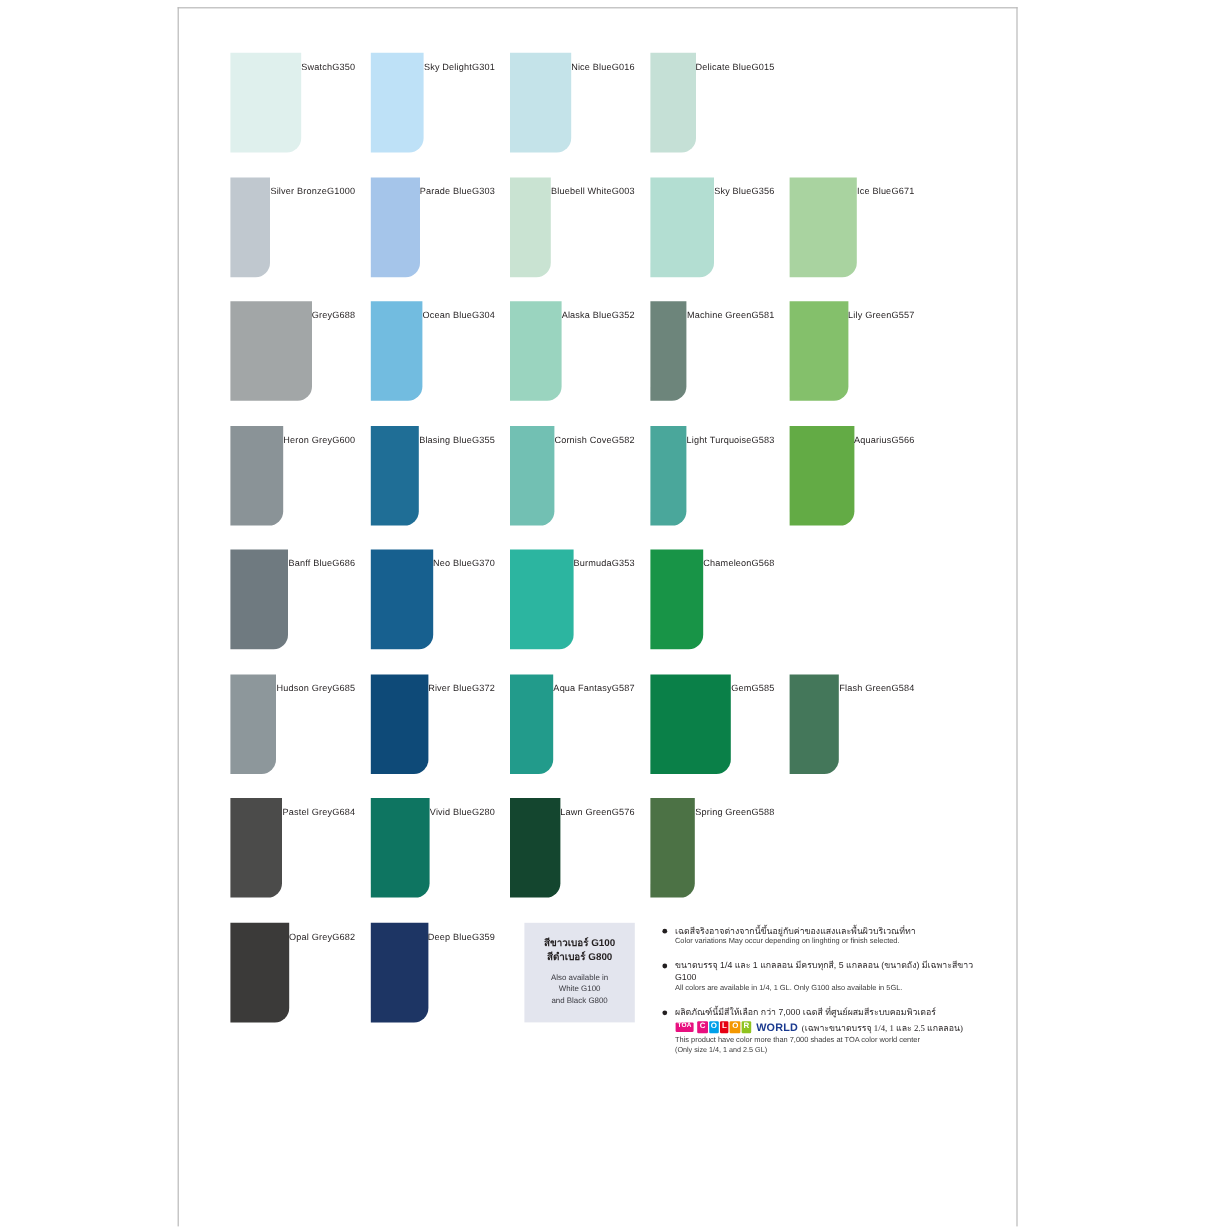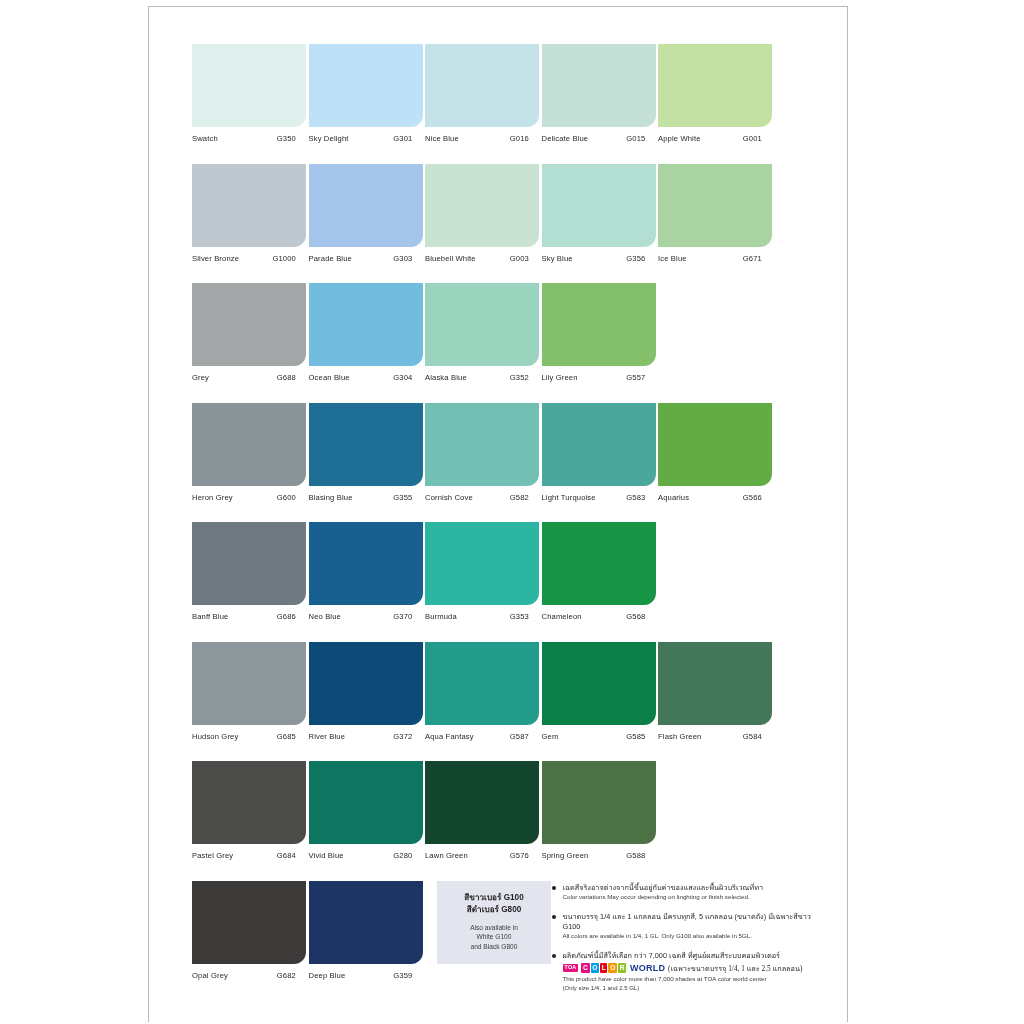--- a/index.html
+++ b/index.html
@@ -31,21 +31,21 @@
     width: 637px;
   }
   .row {
     display: flex;
     gap: 12.5px;
     margin-bottom: 20.5px;
   }
   .cell {
     width: 104px;
     display: flex;
-    flex-direction: column;
+    flex-direction: row;
   }
   .chip {
     width: 114px;
     height: 83px;
     border-radius: 0 0 12px 0;
   }
   .caption {
     display: flex;
     justify-content: space-between;
     align-items: baseline;
@@ -194,27 +194,20 @@
               <span class="cap-code">G016</span>
             </div>
           </div>
           <div class="cell">
             <div class="chip" style="background: rgb(197, 224, 214);"></div>
             <div class="caption">
               <span class="cap-name">Delicate Blue</span>
               <span class="cap-code">G015</span>
             </div>
           </div>
-          <div class="cell">
-            <div class="chip" style="background: rgb(194, 225, 163);"></div>
-            <div class="caption">
-              <span class="cap-name">Apple White</span>
-              <span class="cap-code">G001</span>
-            </div>
-          </div>
         </div>
         <div class="row">
           <div class="cell">
             <div class="chip" style="background: rgb(192, 200, 207);"></div>
             <div class="caption">
               <span class="cap-name">Silver Bronze</span>
               <span class="cap-code">G1000</span>
             </div>
           </div>
           <div class="cell">
@@ -259,20 +252,27 @@
             <div class="caption">
               <span class="cap-name">Ocean Blue</span>
               <span class="cap-code">G304</span>
             </div>
           </div>
           <div class="cell">
             <div class="chip" style="background: rgb(154, 212, 191);"></div>
             <div class="caption">
               <span class="cap-name">Alaska Blue</span>
               <span class="cap-code">G352</span>
+            </div>
+          </div>
+          <div class="cell">
+            <div class="chip" style="background: rgb(109, 133, 123);"></div>
+            <div class="caption">
+              <span class="cap-name">Machine Green</span>
+              <span class="cap-code">G581</span>
             </div>
           </div>
           <div class="cell">
             <div class="chip" style="background: rgb(132, 192, 107);"></div>
             <div class="caption">
               <span class="cap-name">Lily Green</span>
               <span class="cap-code">G557</span>
             </div>
           </div>
         </div>

